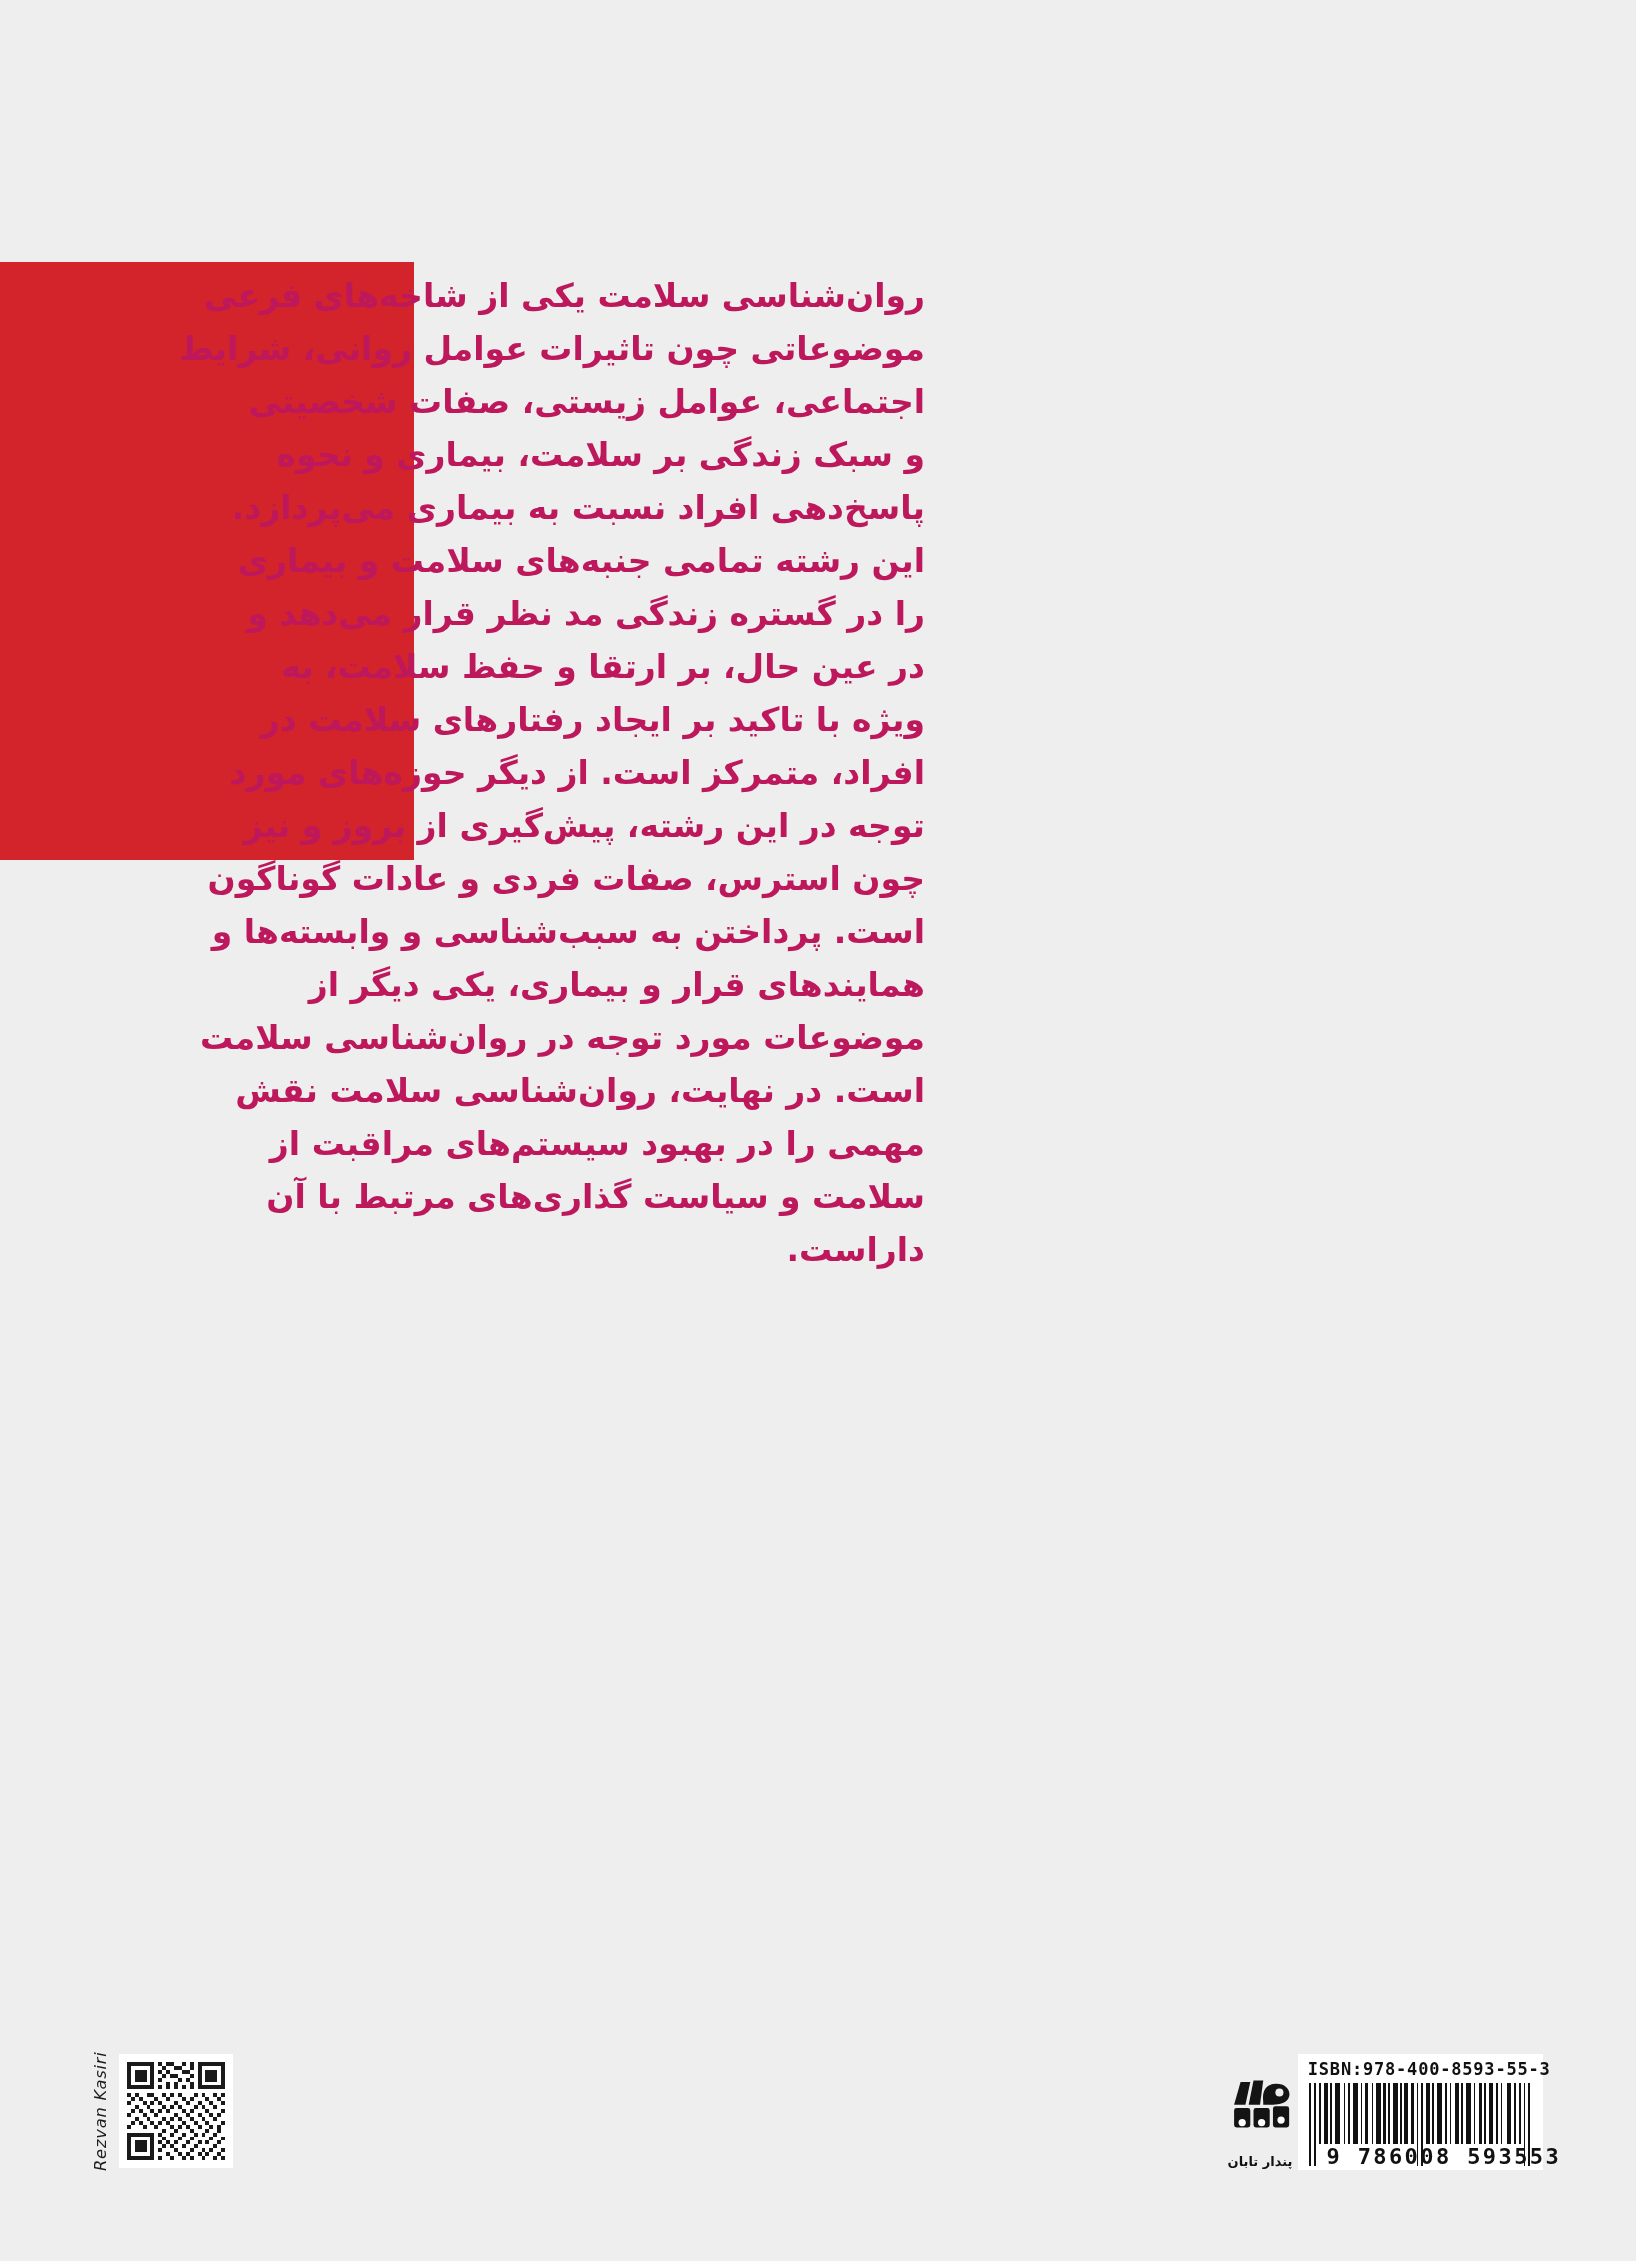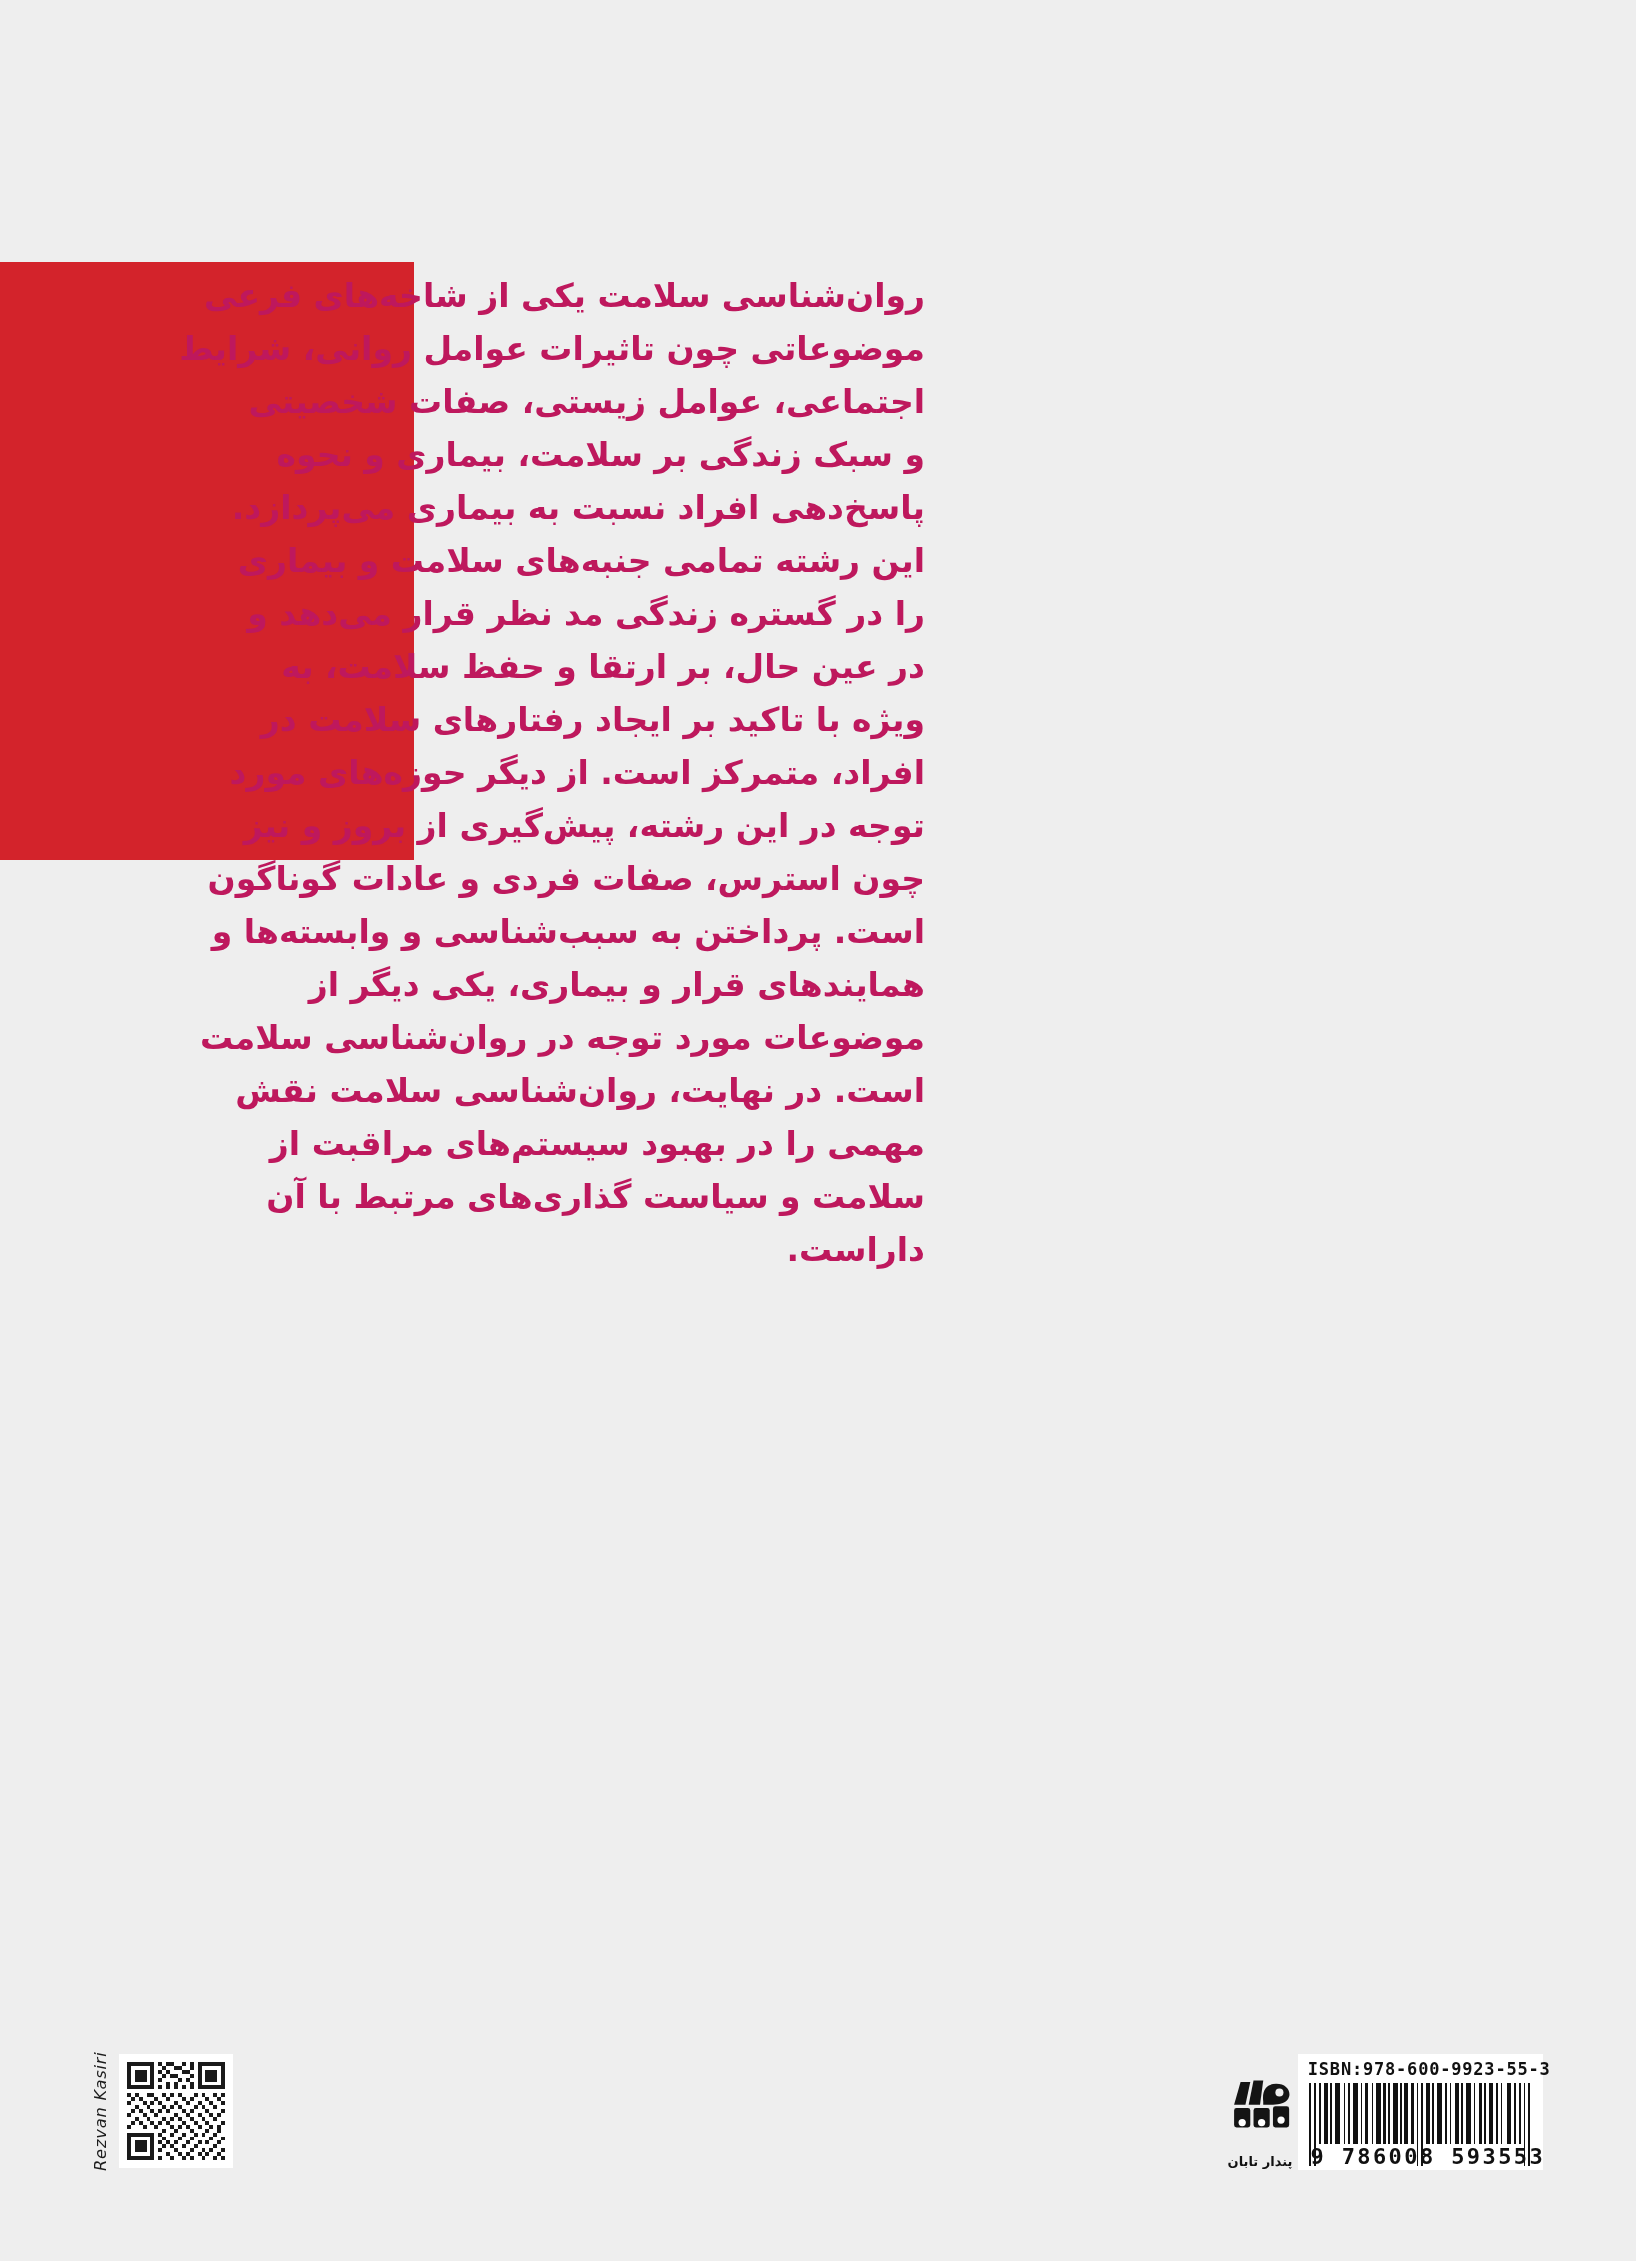--- a/index.html
+++ b/index.html
@@ -93,21 +93,21 @@
     white-space:nowrap;
   }
   .bars-wrap{
     position:relative;
     height:83px;
     margin:0 1.6px;
   }
   .bars-wrap svg{position:absolute;left:0;top:0;width:100%;height:100%;}
   .ean-digits{
     position:absolute;
-    left:1px;right:0;bottom:-3.3px;
+    left:17px;right:0;bottom:-3.3px;
     text-align:left;
     font-family:"DejaVu Sans Mono",monospace;
     font-size:22px;
     font-weight:700;
     letter-spacing:2.4px;
     color:#111;
     white-space:nowrap;
   }
 </style>
 </head>
@@ -202,21 +202,21 @@
       <g fill="#ffffff">
         <circle cx="20" cy="52" r="4.5"></circle>
         <circle cx="44" cy="52" r="4.5"></circle>
         <circle cx="68" cy="49" r="4.5"></circle>
       </g>
     </svg>
     <div class="publisher-name">پندار تابان</div>
   </div>
 
   <div class="barcode-box">
-    <div class="isbn-label">ISBN:978-600-9923-55-3</div>
+    <div class="isbn-label">ISBN:978-400-8593-55-3</div>
     <div class="bars-wrap">
       <svg viewBox="0 0 270 100" preserveAspectRatio="none" shape-rendering="crispEdges">
         <g fill="#111111">
 
           <rect x="0" y="0" width="3" height="100"></rect>
             <rect x="6" y="0" width="2" height="100"></rect>
           <rect x="131" y="0" width="2" height="100"></rect>
             <rect x="136" y="0" width="2" height="100"></rect>
           <rect x="261" y="0" width="2" height="100"></rect>
             <rect x="266" y="0" width="3" height="100"></rect>

